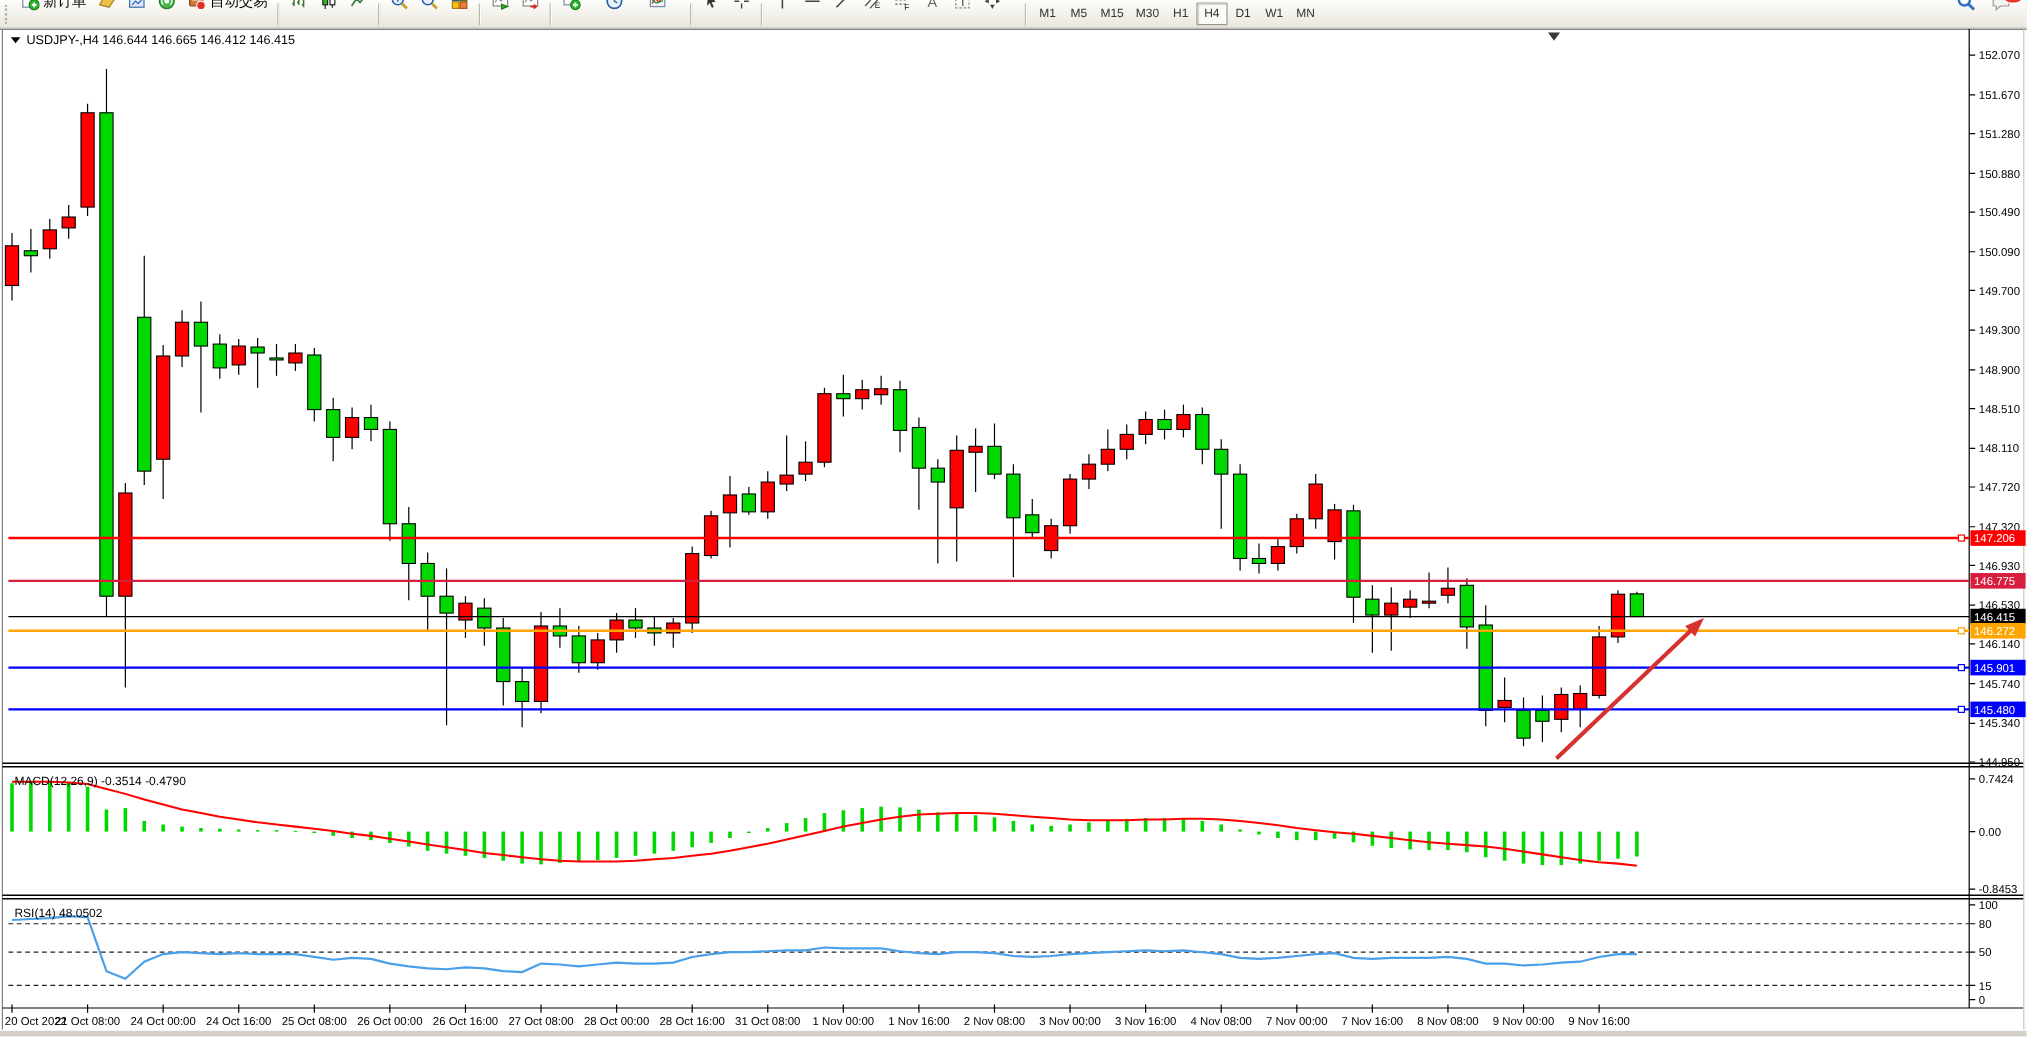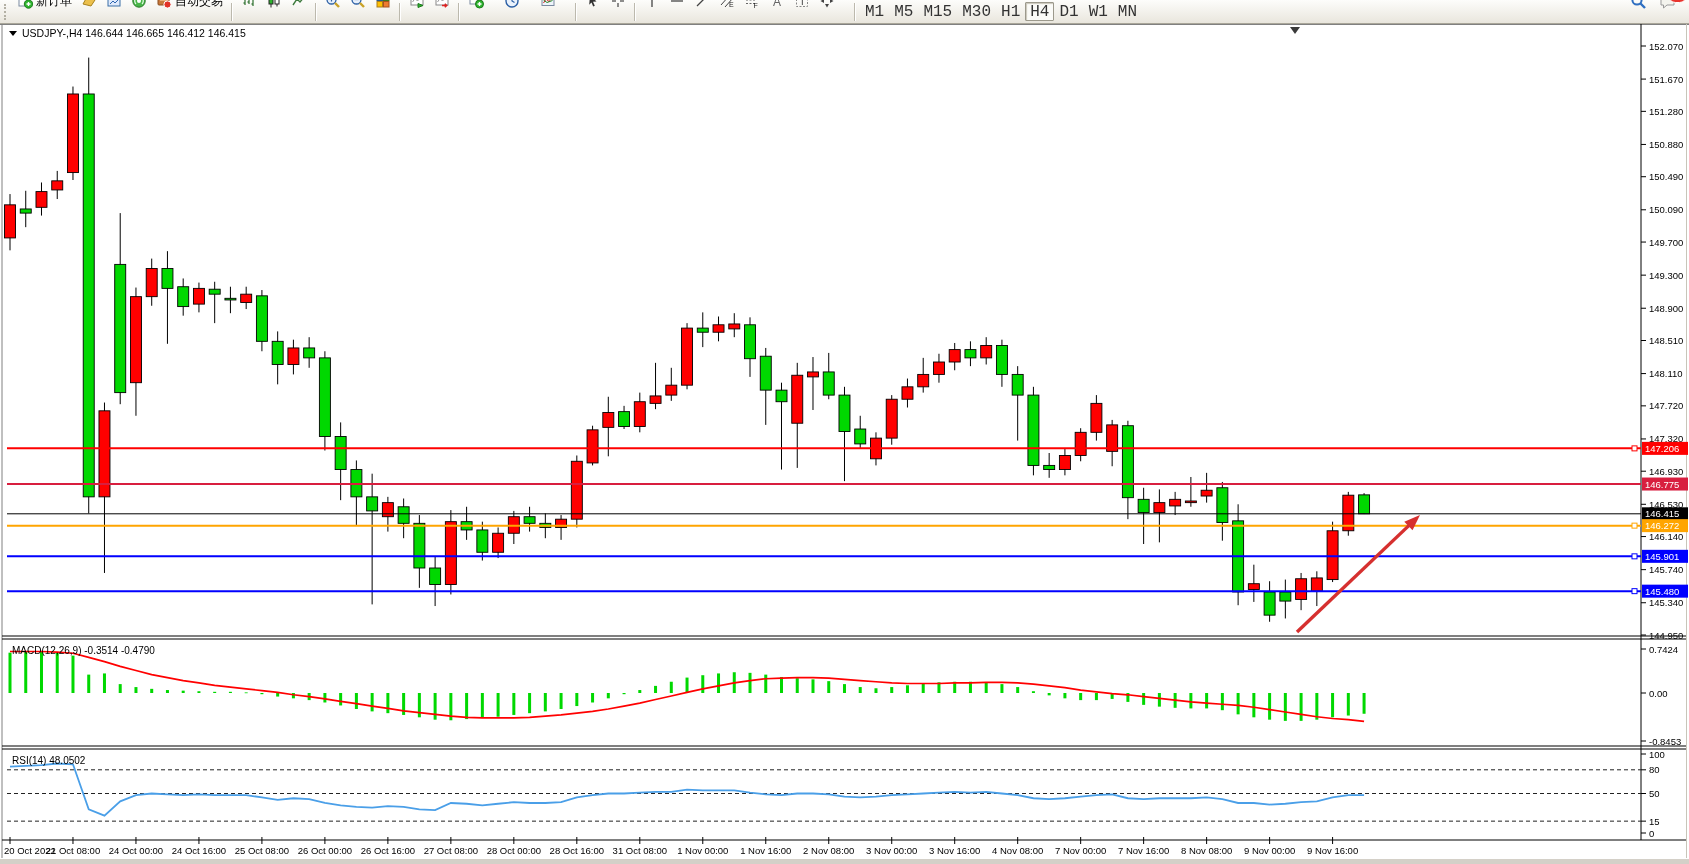--- a/index.html
+++ b/index.html
@@ -7,22 +7,22 @@
   
   .toolbar{height:24px;display:flex;align-items:center;background:linear-gradient(#fdfdfb,#e9e6dd);
     border-bottom:1px solid #a9a699;padding:0 2px;box-sizing:border-box;gap:1px;}
   .grip{width:4px;height:16px;margin:0 2px;border-left:2px dotted #b3b0a4;}
   .sep{width:1px;height:18px;background:#bcb9ad;border-right:1px solid #fff;margin:0 3px;}
   .tb-btn{display:flex;align-items:flex-start;gap:3px;height:39px;padding:0 3px;border:1px solid transparent;
     background:transparent;font-size:12px;color:#000;border-radius:2px;cursor:default;}
   .tb-btn svg{display:block;}
   .caret{width:0;height:0;border-left:3px solid transparent;border-right:3px solid transparent;
     border-top:4px solid #444;margin-left:2px;}
-  .tf{height:19px;min-width:26px;padding:0 4px;font-size:16px;color:#333;display:flex;align-items:center;
-    justify-content:center;border:1px solid transparent;background:transparent;font-family:Liberation Mono, monospace;}
+  .tf{height:19px;min-width:26px;padding:0 4px;font-size:10px;color:#333;display:flex;align-items:center;
+    justify-content:center;border:1px solid transparent;background:transparent;}
   .tf.active{background:#fbfbf8;border:1px solid #9c998c;box-shadow:inset 1px 1px 1px #c9c6ba;border-radius:1px;}
   .tb-right{margin-left:auto;display:flex;align-items:center;gap:4px;padding-right:6px;}
   .chat-wrap{position:relative;}
   .badge{position:absolute;top:-4px;right:-6px;min-width:13px;height:13px;border-radius:8px;background:#e8352e;
     color:#fff;font-size:9px;font-weight:bold;display:flex;align-items:center;justify-content:center;
     border:1px solid #fff;padding:0 2px;}
   
   #chart-area{position:relative;width:1689px;height:840px;background:#fff;}
   svg text{font-family:"Liberation Sans",sans-serif;}
 </style>

